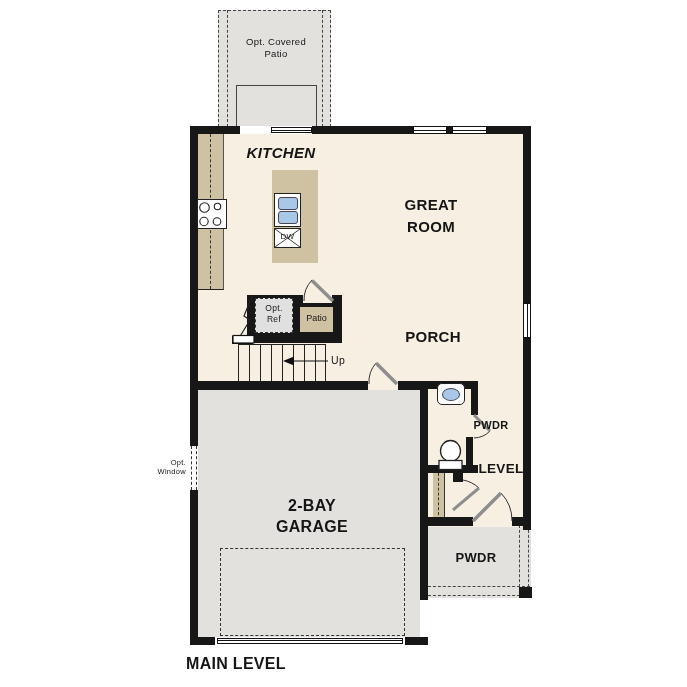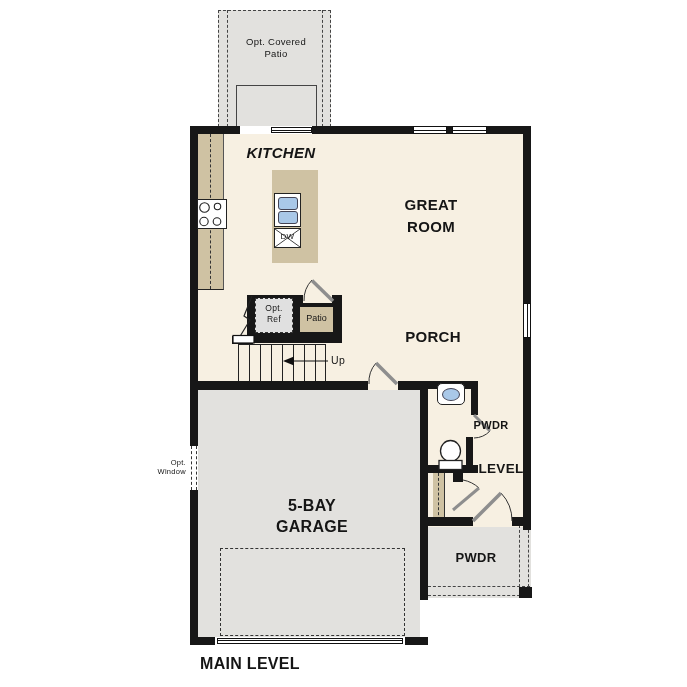--- a/index.html
+++ b/index.html
@@ -151,23 +151,23 @@
 
   <div class="label" style="left:216px;top:14px;width:120px;text-align:center;font-size:9.5px;margin-top:22px;">Opt. Covered
 Patio</div>
   <div class="label b" style="left:231px;top:144px;width:100px;text-align:center;font-size:15px;font-style:italic;">KITCHEN</div>
   <div class="label b" style="left:381px;top:194px;width:100px;text-align:center;font-size:15px;line-height:22px;">GREAT
 ROOM</div>
   <div class="label b" style="left:383px;top:328px;width:100px;text-align:center;font-size:15px;">PORCH</div>
   <div class="label b" style="left:429px;top:419px;width:44px;text-align:center;font-size:11px;margin-left:40px;">PWDR</div>
   <div class="label b" style="left:470px;top:461px;width:62px;text-align:center;font-size:13.5px;">LEVEL</div>
   <div class="label b" style="left:440px;top:550px;width:72px;text-align:center;font-size:13px;">PWDR</div>
-  <div class="label b" style="left:252px;top:495px;width:120px;text-align:center;font-size:16px;line-height:21px;">5-BAY
+  <div class="label b" style="left:252px;top:495px;width:120px;text-align:center;font-size:16px;line-height:21px;">2-BAY
 GARAGE</div>
-  <div class="label b" style="left:200px;top:654px;width:180px;font-size:16px;">MAIN LEVEL</div>
+  <div class="label b" style="left:186px;top:654px;width:180px;font-size:16px;">MAIN LEVEL</div>
   <div class="label" style="left:148px;top:458px;width:38px;text-align:right;font-size:7.5px;">Opt.
 Window</div>
   <div class="label" style="left:255px;top:303px;width:38px;text-align:center;font-size:8.5px;">Opt.
 Ref</div>
   <div class="label" style="left:300px;top:313px;width:33px;text-align:center;font-size:9px;letter-spacing:0;">Patio</div>
   <div class="label" style="left:274px;top:232px;width:27px;text-align:center;font-size:8px;z-index:8;">DW</div>
   <div class="label" style="left:331px;top:354px;width:24px;font-size:10.5px;">Up</div>
 
 </div>
 

